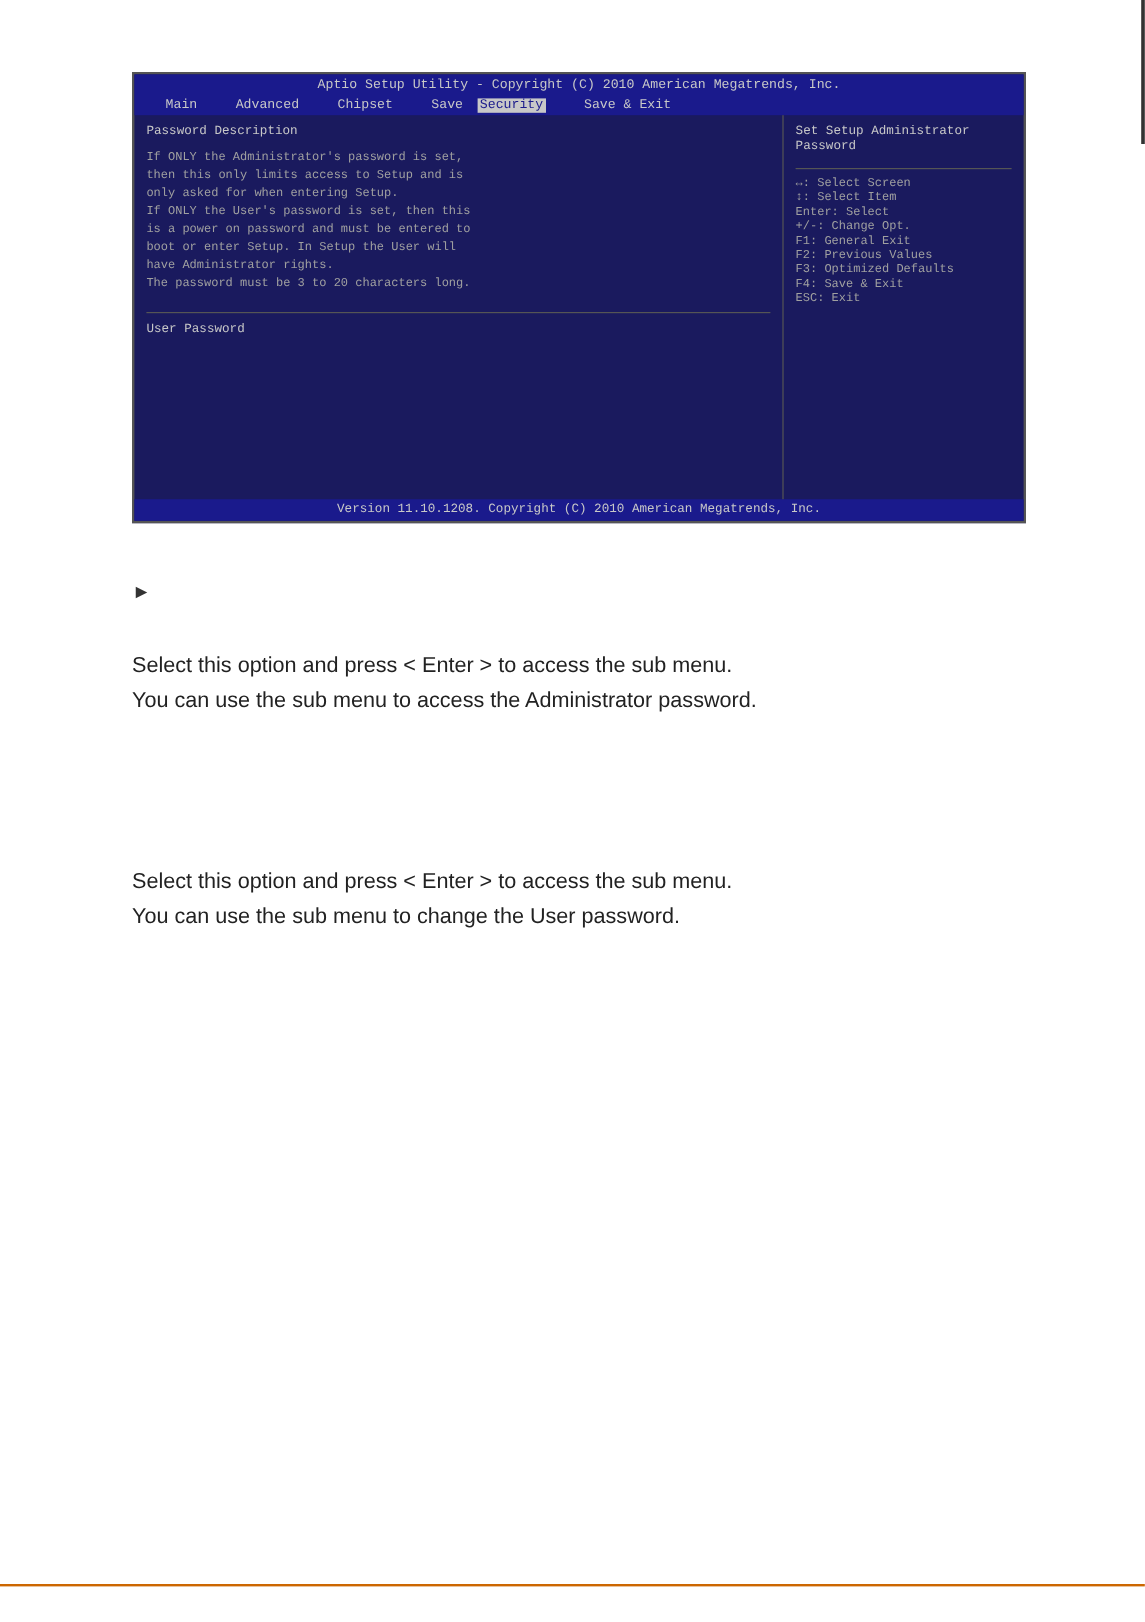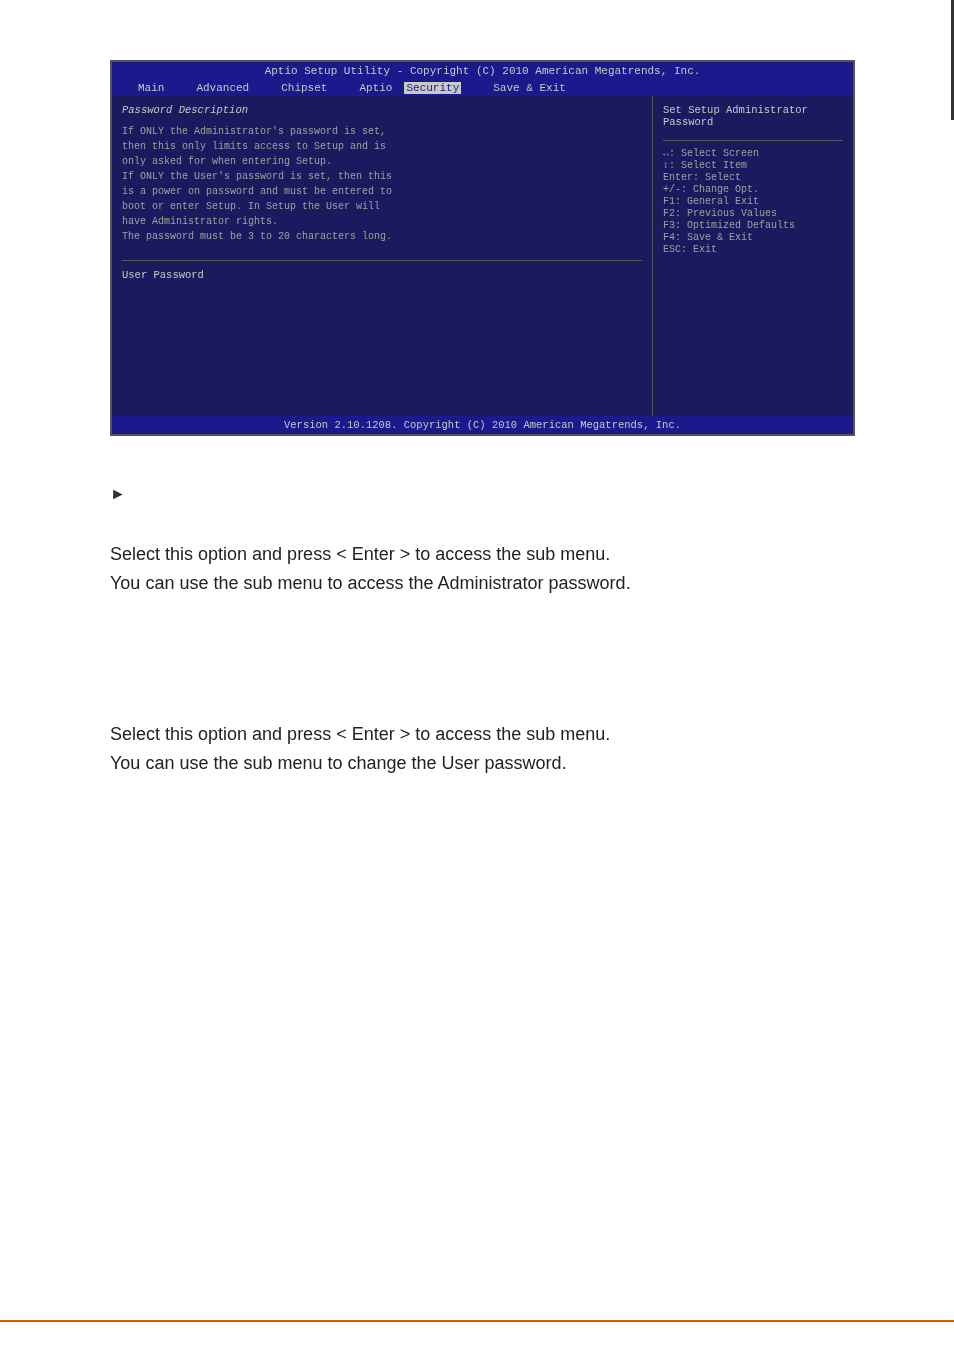--- a/index.html
+++ b/index.html
@@ -77,21 +77,20 @@
       border-right: 1px solid #555;
       color: #c8c8c8;
       font-family: 'Courier New', monospace;
       font-size: 10.5px;
     }
 
     .bios-section-title {
       color: #c8c8c8;
       margin-bottom: 8px;
       font-size: 10.5px;
-      font-style: italic;
     }
 
     .bios-description {
       color: #a0a0a0;
       line-height: 1.5;
       margin-bottom: 16px;
       font-size: 10px;
     }
 
     .bios-divider {
@@ -189,21 +188,21 @@
 <div class="right-edge-bar"></div>
 
 <div class="bios-container">
 
   <div class="bios-titlebar">Aptio Setup Utility - Copyright (C) 2010 American Megatrends, Inc.</div>
 
   <div class="bios-menubar">
     <span>Main</span>
     <span>Advanced</span>
     <span>Chipset</span>
-    <span>Aptio</span>
+    <span>Save</span>
     <span class="active">Security</span>
     <span>Save &amp; Exit</span>
   </div>
 
   <div class="bios-content">
 
     <div class="bios-left">
       <div class="bios-section-title">Password Description</div>
 
       <div class="bios-description">
@@ -235,21 +234,21 @@
         <div class="bios-key-item">F1: General Exit</div>
         <div class="bios-key-item">F2: Previous Values</div>
         <div class="bios-key-item">F3: Optimized Defaults</div>
         <div class="bios-key-item">F4: Save &amp; Exit</div>
         <div class="bios-key-item">ESC: Exit</div>
       </div>
     </div>
 
   </div>
 
-  <div class="bios-statusbar">Version 2.10.1208. Copyright (C) 2010 American Megatrends, Inc.</div>
+  <div class="bios-statusbar">Version 11.10.1208. Copyright (C) 2010 American Megatrends, Inc.</div>
 </div>
 
 <div class="arrow-indicator">►</div>
 
 <div class="desc-block desc-block-1">
   <span>Select this option and press &lt; Enter &gt; to access the sub menu.</span><br>
   <span>You can use the sub menu to access the Administrator password.</span>
 </div>
 
 <div class="desc-block desc-block-2">

